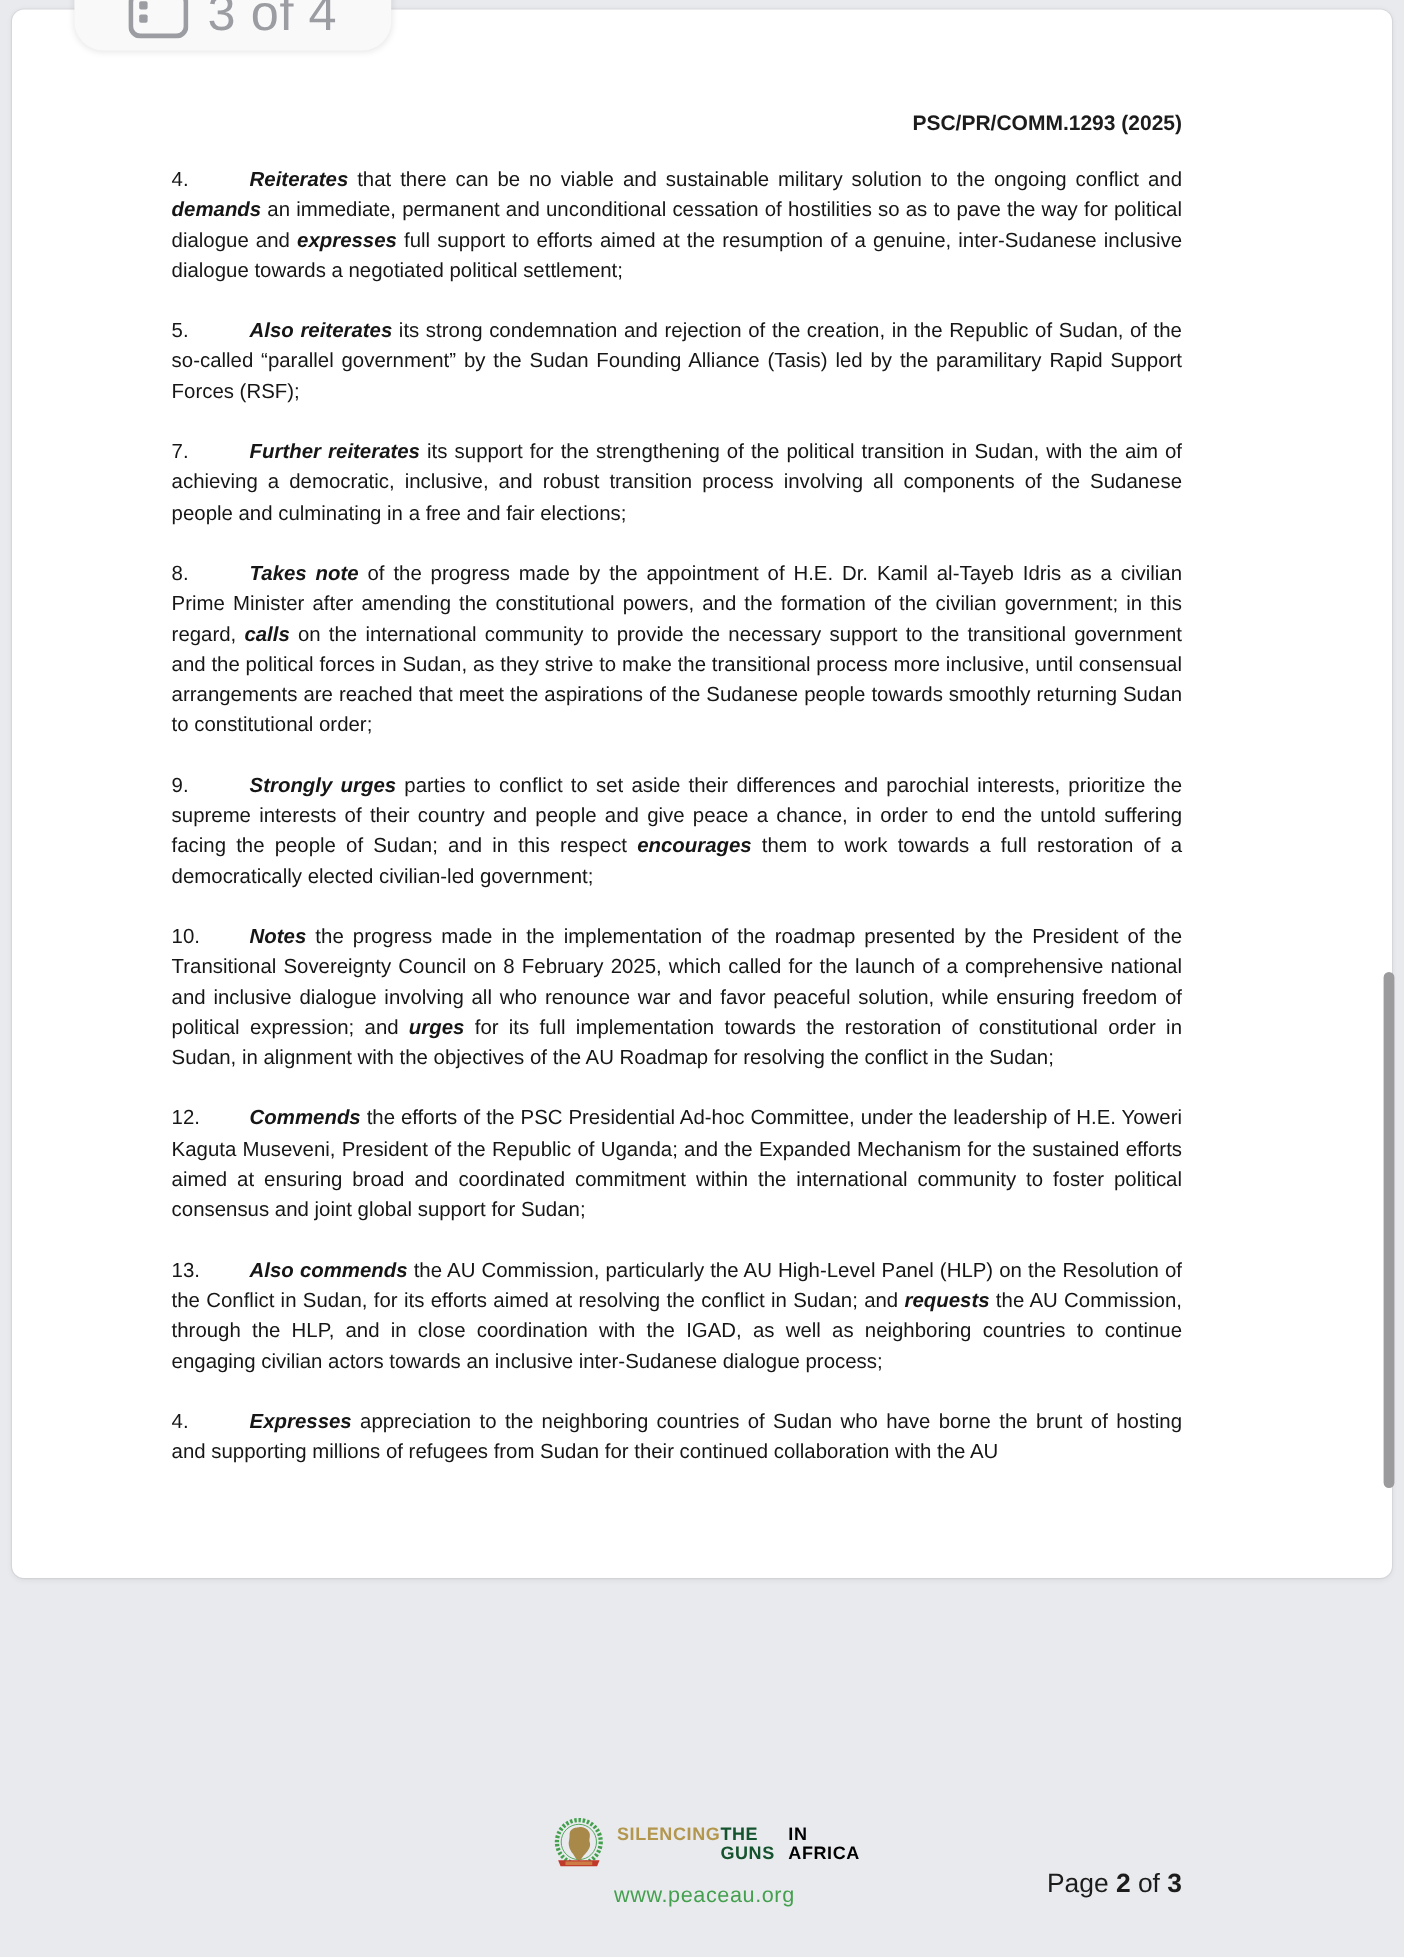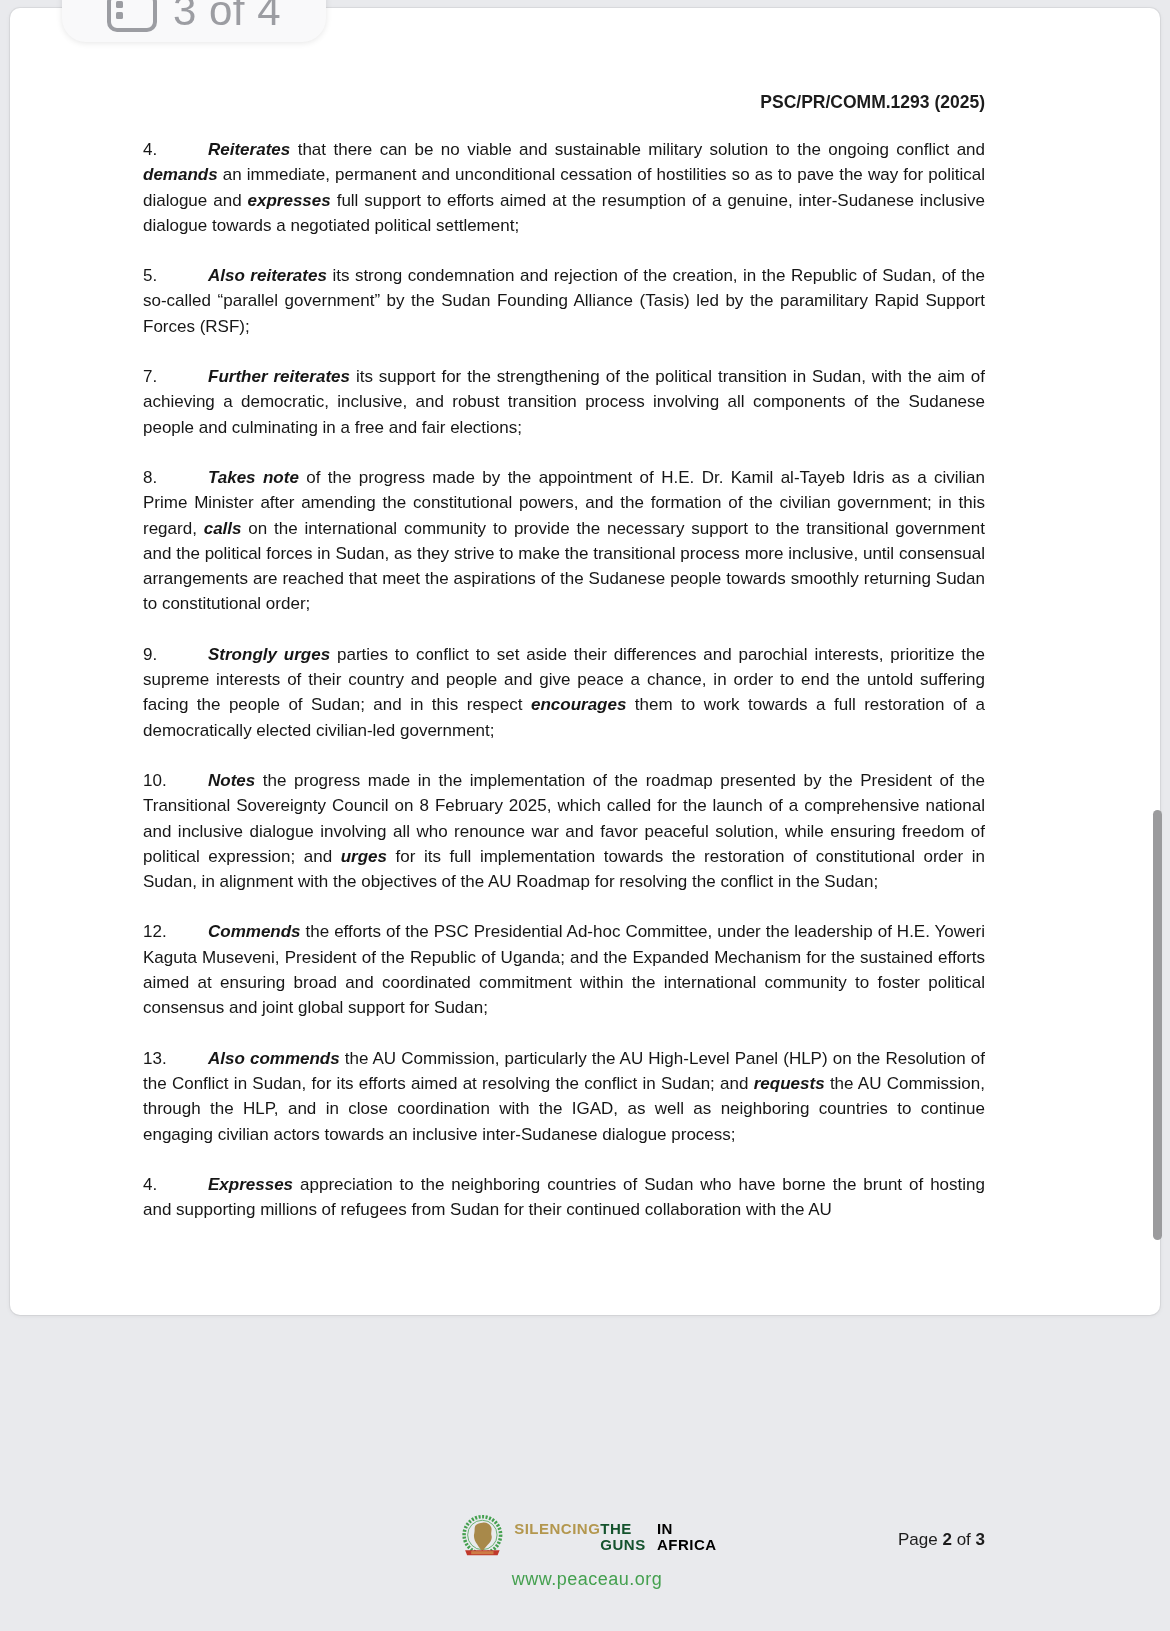--- a/index.html
+++ b/index.html
@@ -66,22 +66,22 @@
   .logo-row { display:flex; align-items:center; gap:6px; }
   .emblem { width:62px; height:62px; }
   .slogan { display:flex; flex-direction:row; line-height:16px; }
   .slogan span {
     font-size:15px; font-weight:bold; letter-spacing:0.5px;
     font-stretch:condensed;
   }
   .site { font-size:18px; margin-top:1px; letter-spacing:0.5px; }
 
   .page-num {
-    position:absolute; right:175px; top:32px;
-    font-size:17px; color:#1c1c1c;
+    position:absolute; right:175px; top:59px;
+    font-size:22px; color:#1c1c1c;
   }
 
   
   .scroll-thumb {
     position:absolute; right:8px; top:810px;
     width:9px; height:430px;
     background:#9b9b9d;
     border-radius:5px;
   }
 

